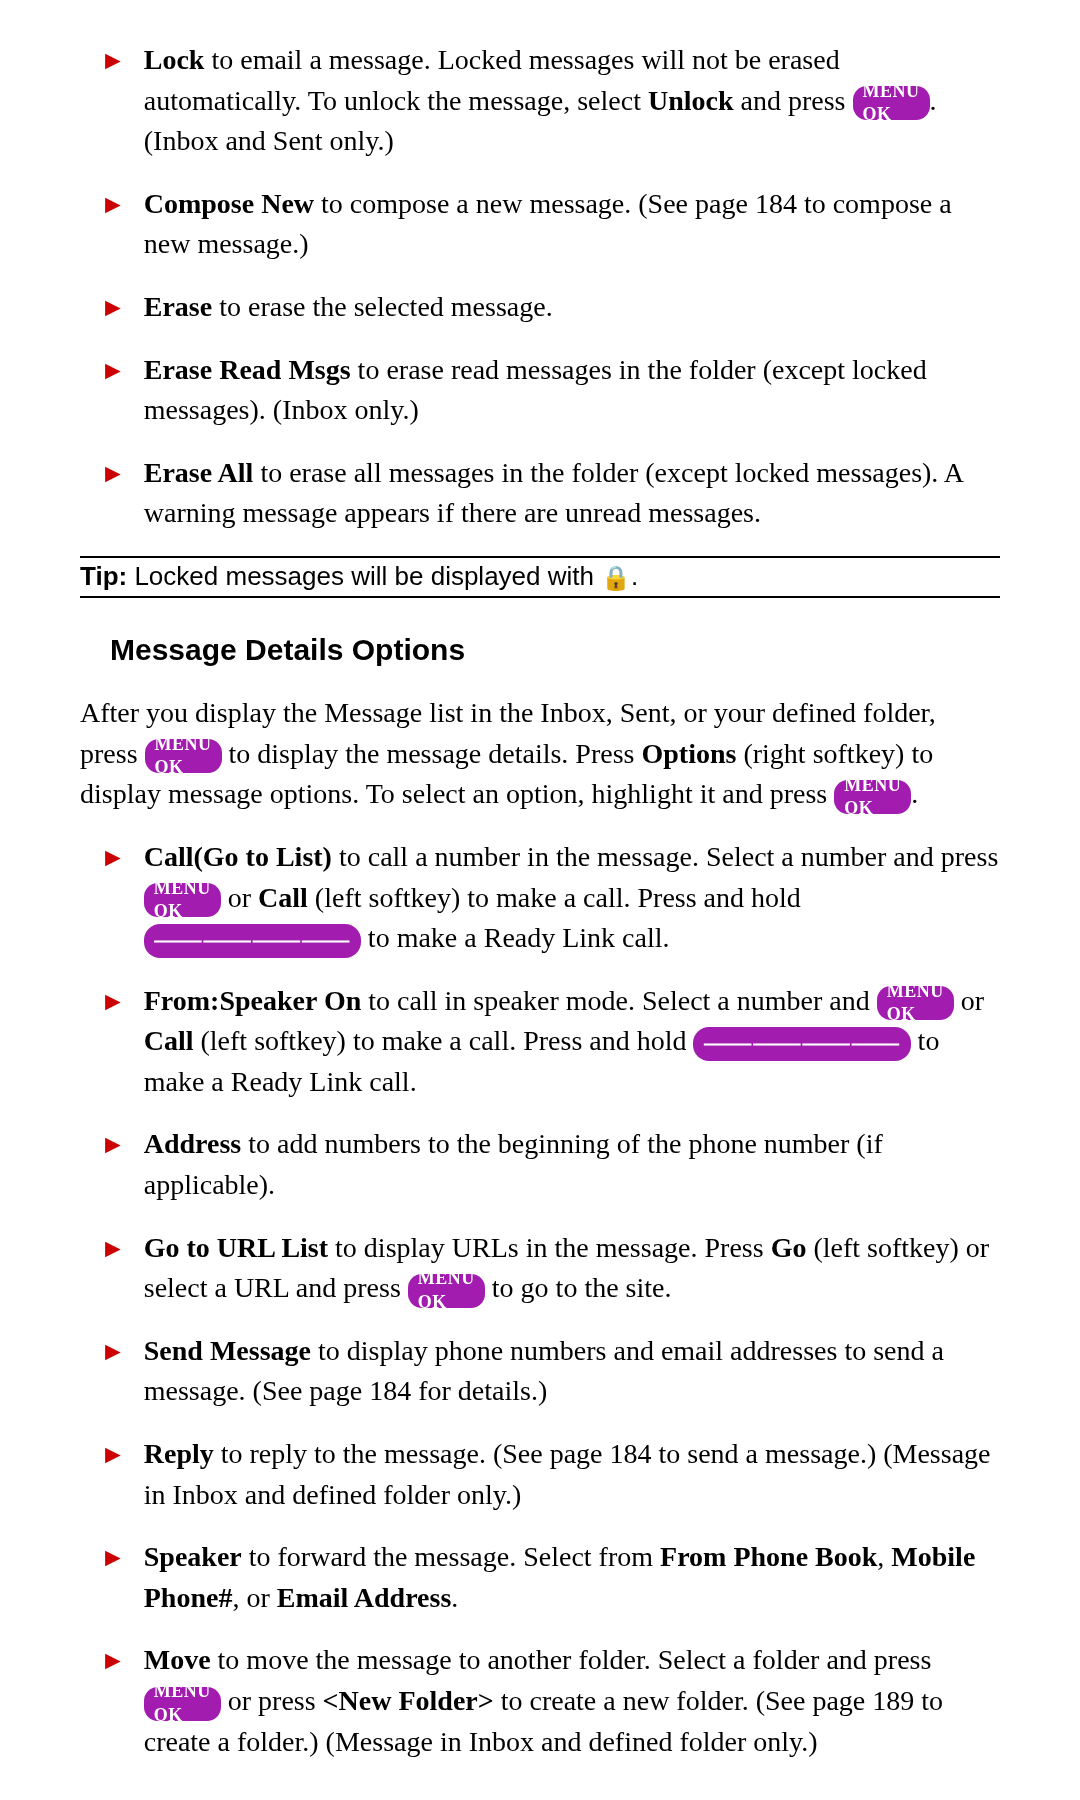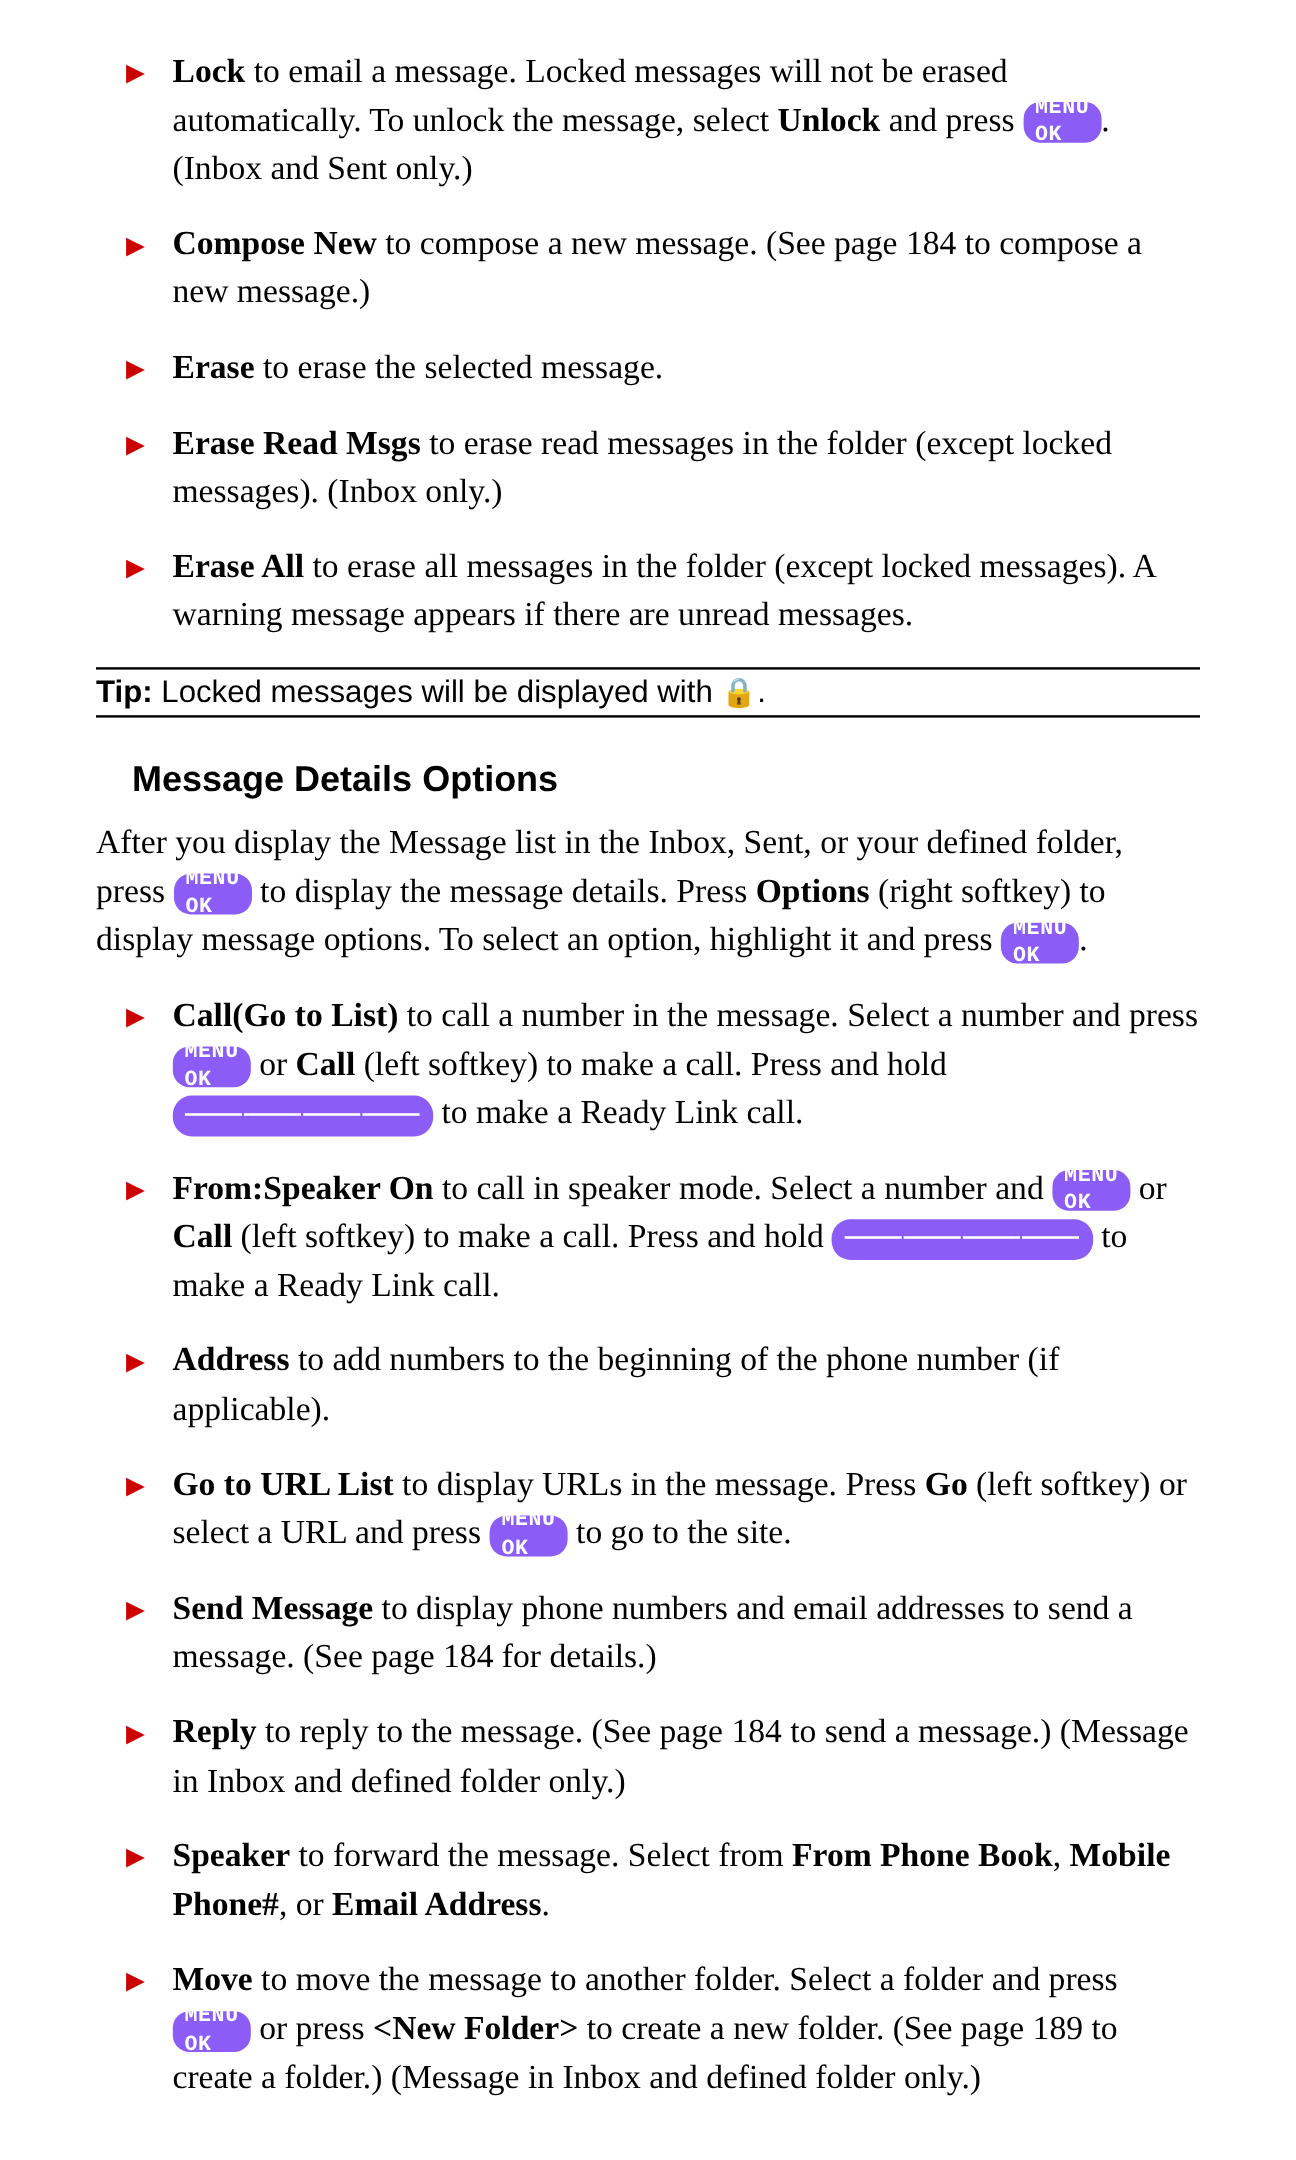--- a/index.html
+++ b/index.html
@@ -47,36 +47,36 @@
       font-family: Arial, Helvetica, sans-serif;
       font-size: 26px;
     }
     .tip-box .tip-label {
       font-weight: bold;
     }
     .section-heading {
       font-family: Arial, Helvetica, sans-serif;
       font-weight: bold;
       font-size: 30px;
-      margin-bottom: 12px;
+      margin-bottom: 22px;
       padding-left: 30px;
     }
     .body-para {
       margin-bottom: 22px;
       font-size: 28px;
       line-height: 1.45;
     }
     .menu-btn {
       display: inline-flex;
       align-items: center;
       justify-content: center;
-      background: #8b5cf6;
+      background: #a21caf;
       color: #fff;
       border-radius: 14px;
-      font-family: Liberation Mono, monospace;
+      font-family: Liberation Serif, serif;
       font-size: 18px;
       font-weight: bold;
       padding: 2px 10px;
       letter-spacing: 0.5px;
       vertical-align: middle;
       line-height: 1.3;
       min-width: 54px;
       height: 34px;
     }
     .menu-btn-wide {

